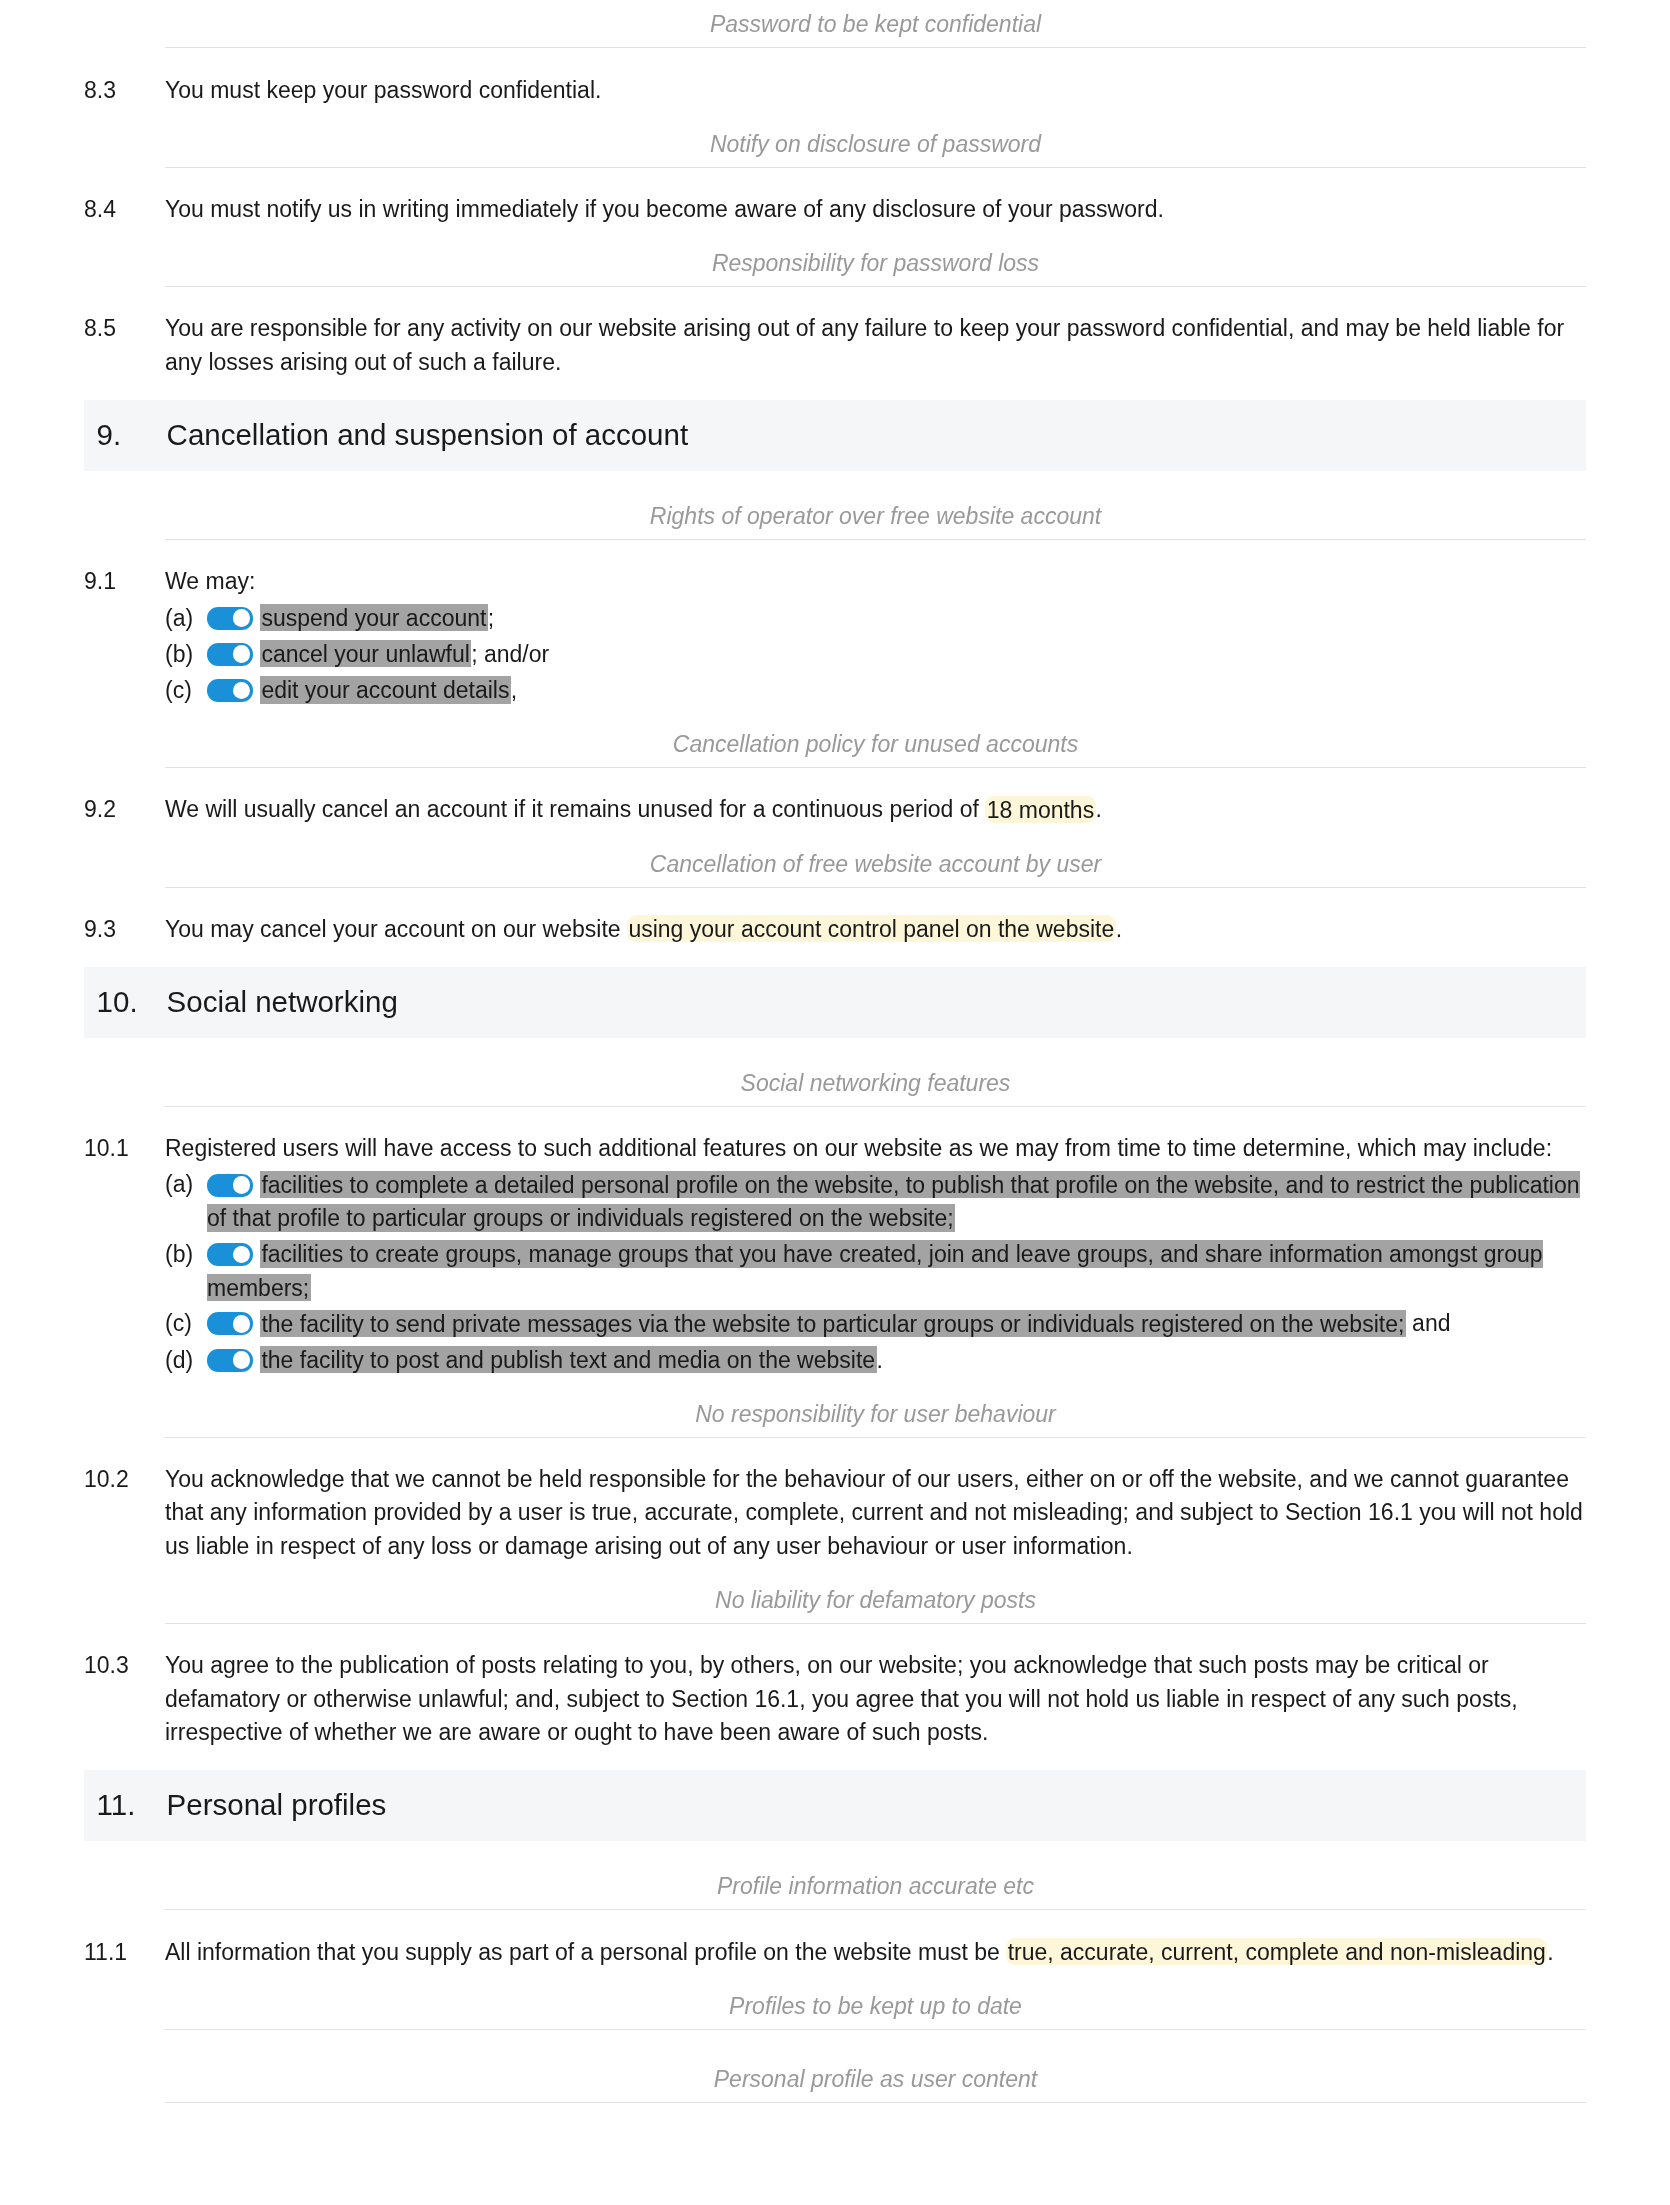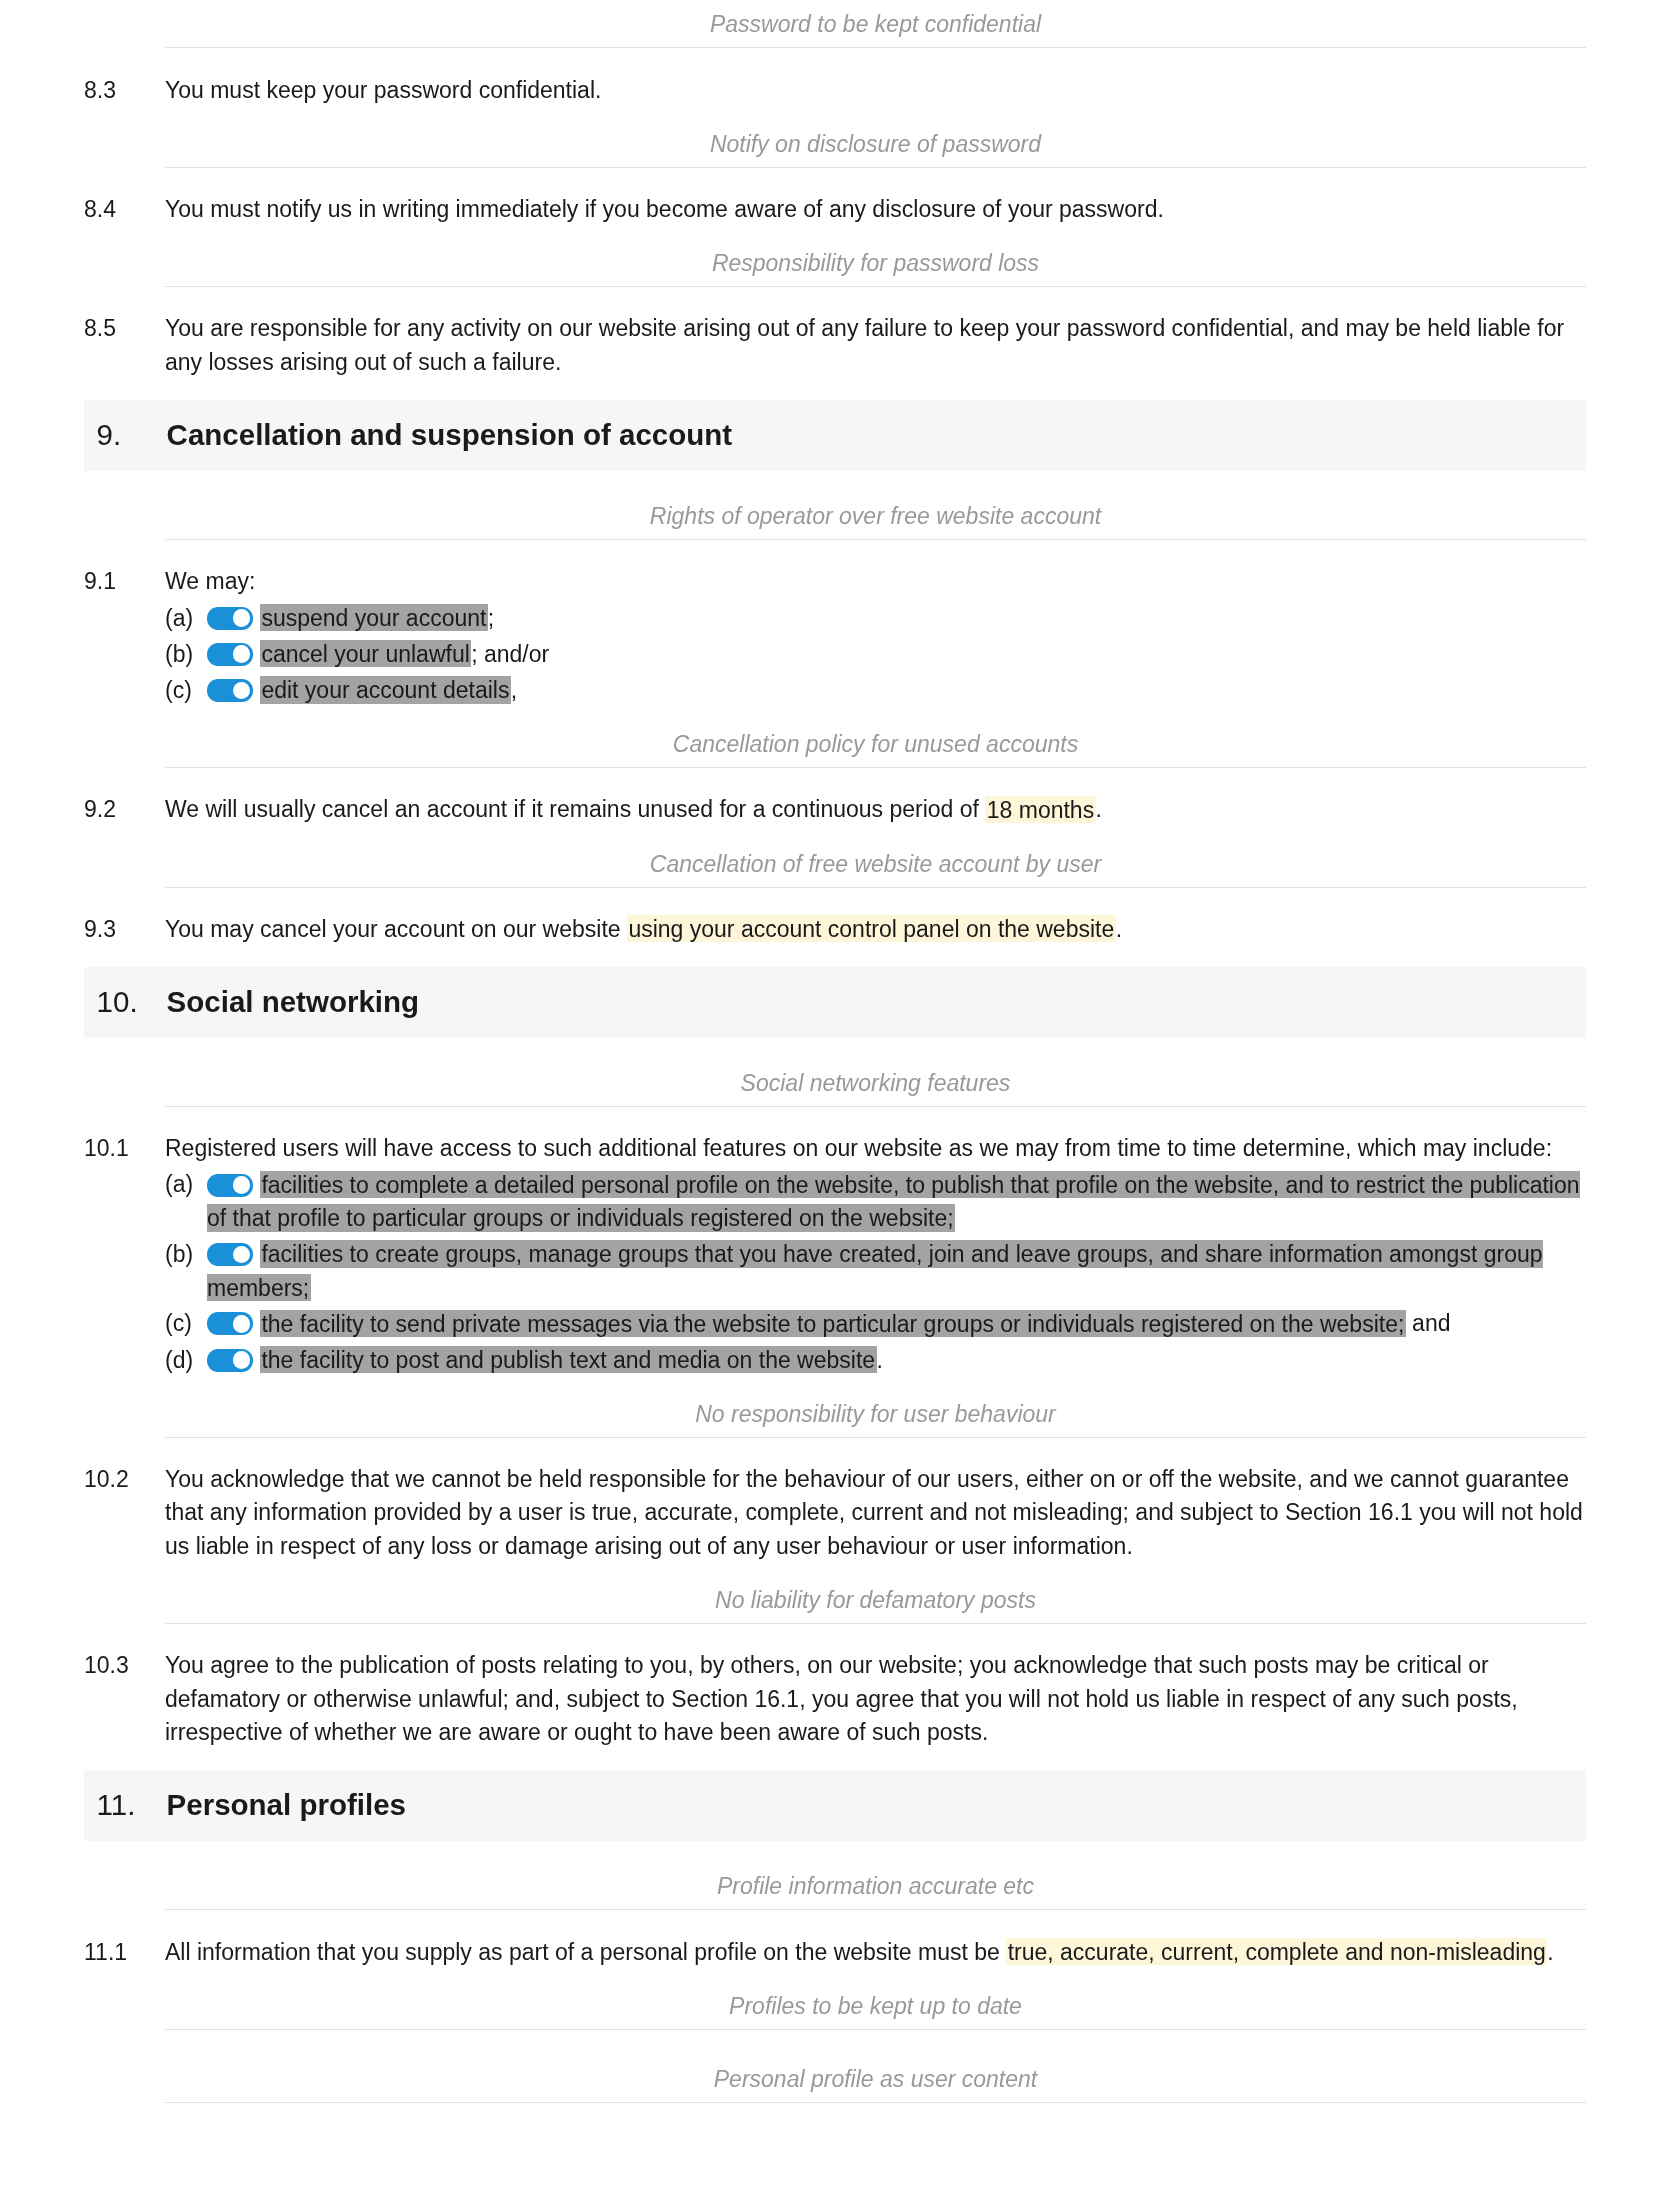--- a/index.html
+++ b/index.html
@@ -59,37 +59,38 @@
     border-radius: 50%;
     background: #fff;
   }
   .hl-blue {
     background: #a3a3a3;
     padding: 0.7px 1.4px;
   }
   .hl-yellow {
     background: #fdf6d8;
     padding: 0.7px 1.4px;
+    border-radius: 9px;
   }
   .section-row {
     display: flex;
     align-items: baseline;
     background: #f5f6f7;
     padding: 14px 12.6px;
     margin: 21px 0 21px 0;
   }
   .section-row .snum {
     min-width: 70px;
     flex: 0 0 70px;
     font-size: 29.5px;
     font-weight: 400;
   }
   .section-row .stitle {
     font-size: 29.5px;
-    font-weight: 700;
+    font-weight: 400;
   }
 </style>
 </head>
 <body>
 
 <div class="container">
 
   <div class="clause-row indent">
     <div class="body h-italic">Password to be kept confidential</div>
   </div>

